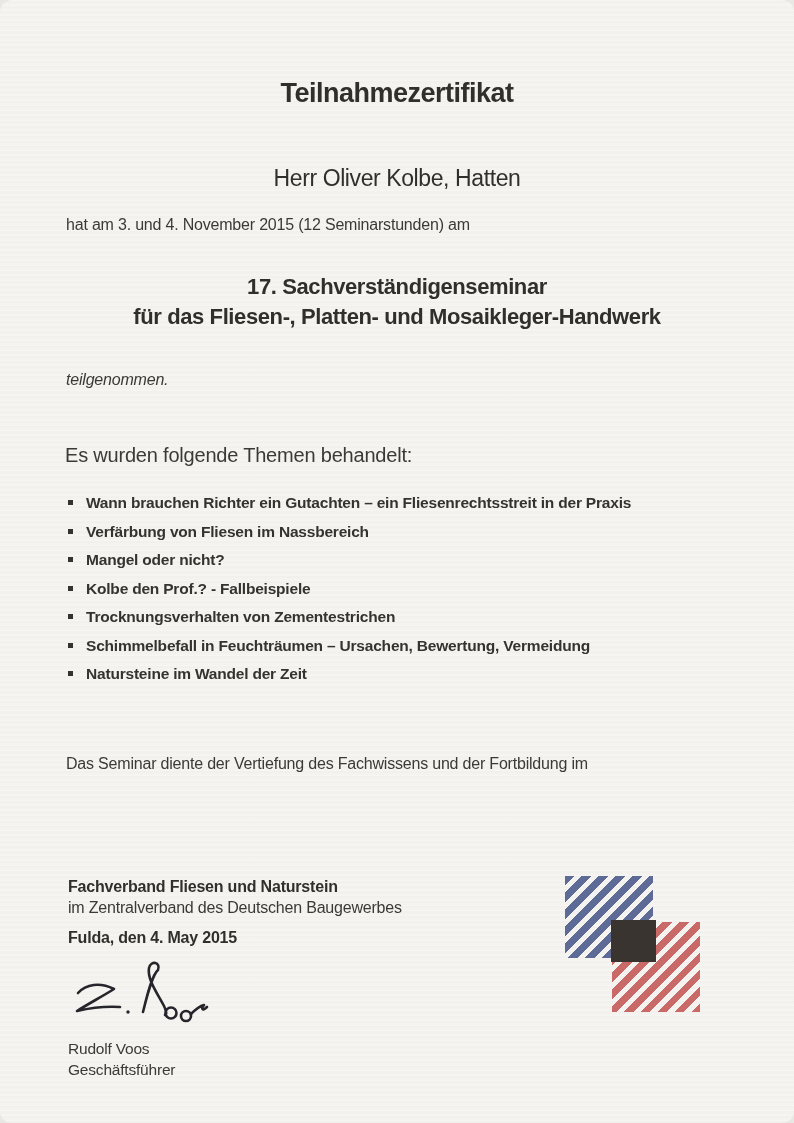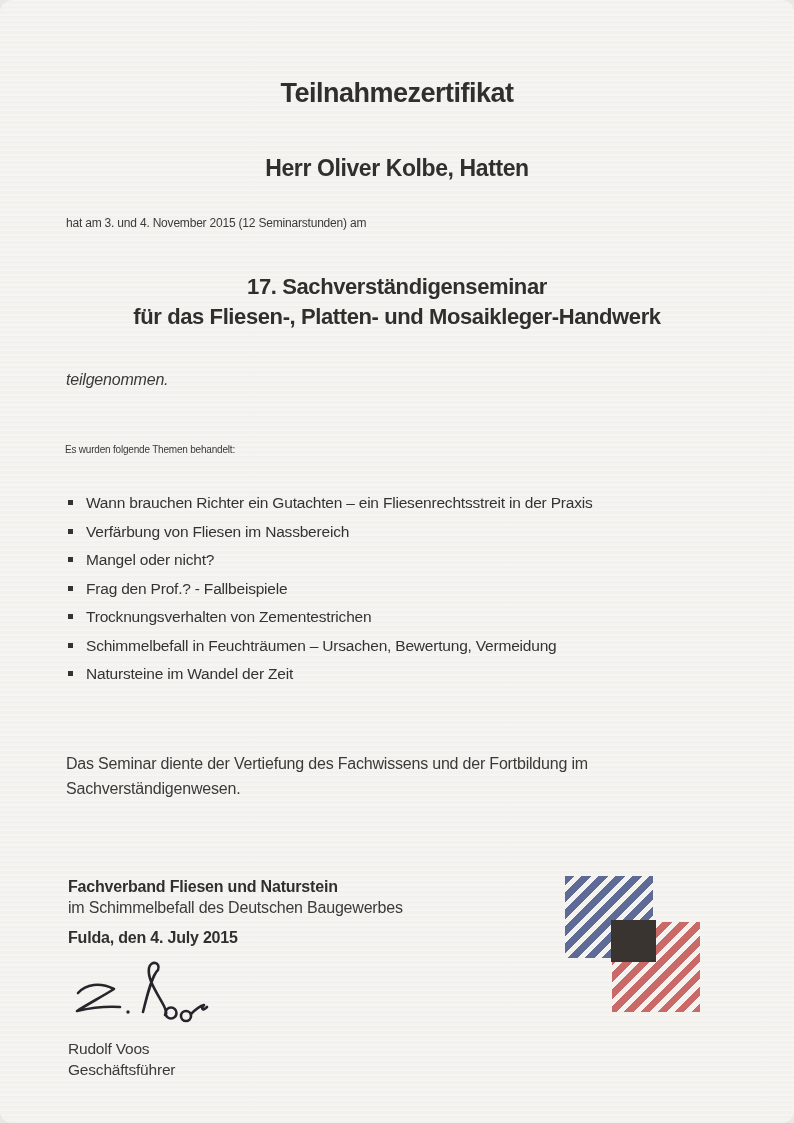--- a/index.html
+++ b/index.html
@@ -31,49 +31,49 @@
   }
   .abs{position:absolute;}
   .centered{left:0;width:794px;text-align:center;}
 
   .doc-title{
     top:78px;
     font-size:27px;font-weight:bold;color:var(--heading);
     letter-spacing:-0.5px;
   }
   .recipient{
-    top:155px;
-    font-size:23px;font-weight:bold;color:var(--heading);
+    top:165px;
+    font-size:23px;font-weight:normal;color:var(--heading);
     letter-spacing:-0.4px;
   }
   .intro{
     top:216px;left:66px;
-    font-size:12px;letter-spacing:-0.2px;
+    font-size:16px;letter-spacing:-0.2px;
   }
   .seminar-title{
     top:272px;
     font-size:22px;font-weight:bold;color:var(--heading);
     line-height:30px;letter-spacing:-0.4px;
   }
   .participated{
     top:371px;left:66px;
     font-size:16px;letter-spacing:-0.2px;font-style:italic;
   }
   .topics-heading{
     top:444px;left:65px;
-    font-size:10px;letter-spacing:-0.2px;
+    font-size:20px;letter-spacing:-0.2px;
   }
   ul.topics{
     top:494px;left:66px;
     list-style:none;margin:0;padding:0;
   }
   ul.topics li{
     display:flex;align-items:flex-start;
     margin:0 0 11px 0;
-    font-size:15.5px;font-weight:normal;color:#343330;
+    font-size:15.5px;font-weight:bold;color:#343330;
     line-height:17.5px;letter-spacing:-0.2px;
     white-space:nowrap;
   }
   .bullet-square{
     flex:0 0 auto;
     width:5px;height:5px;margin:6px 13px 0 2px;
     background:#343330;
   }
   .closing{
     top:751px;left:66px;
@@ -143,47 +143,46 @@
     <li>
       <span class="bullet-square"></span>
       <span>Verfärbung von Fliesen im Nassbereich</span>
     </li>
     <li>
       <span class="bullet-square"></span>
       <span>Mangel oder nicht?</span>
     </li>
     <li>
       <span class="bullet-square"></span>
-      <span>Frag den Prof.? - Fallbeispiele</span>
+      <span>Kolbe den Prof.? - Fallbeispiele</span>
     </li>
     <li>
       <span class="bullet-square"></span>
       <span>Trocknungsverhalten von Zementestrichen</span>
     </li>
     <li>
       <span class="bullet-square"></span>
       <span>Schimmelbefall in Feuchträumen – Ursachen, Bewertung, Vermeidung</span>
     </li>
     <li>
       <span class="bullet-square"></span>
       <span>Natursteine im Wandel der Zeit</span>
     </li>
   </ul>
 
   <div class="abs closing">
     <div>Das Seminar diente der Vertiefung des Fachwissens und der Fortbildung im</div>
-    <div>Sachverständigenwesen.</div>
   </div>
 
   <div class="abs org">
     <div class="org-name">Fachverband Fliesen und Naturstein</div>
-    <div>im Schimmelbefall des Deutschen Baugewerbes</div>
-  </div>
-
-  <div class="abs place-date">Fulda, den 4. July 2015</div>
+    <div>im Zentralverband des Deutschen Baugewerbes</div>
+  </div>
+
+  <div class="abs place-date">Fulda, den 4. May 2015</div>
 
   <svg class="abs signature-svg" width="170" height="82" viewBox="60 953 170 82" fill="none" stroke="#26252b" stroke-width="2.6" stroke-linecap="round" stroke-linejoin="round">
     <path d="M78,991 C86,982 100,980 114,987 C103,994 88,1002 77,1009 C90,1006 104,1004 120,1005"></path>
     <circle cx="128" cy="1010" r="1.7" fill="#26252b" stroke="none"></circle>
     <path d="M143,1010 C147,994 152,973 158,968 C161,960 151,958 149,966 C147,977 157,991 164,1004 C166,1008 167,1012 165,1013"></path>
     <circle cx="171" cy="1011" r="5.5"></circle>
     <circle cx="186" cy="1014" r="5"></circle>
     <path d="M191,1012 C196,1007 200,1004 204,1003 C201,1006 202,1010 207,1005"></path>
   </svg>
 

